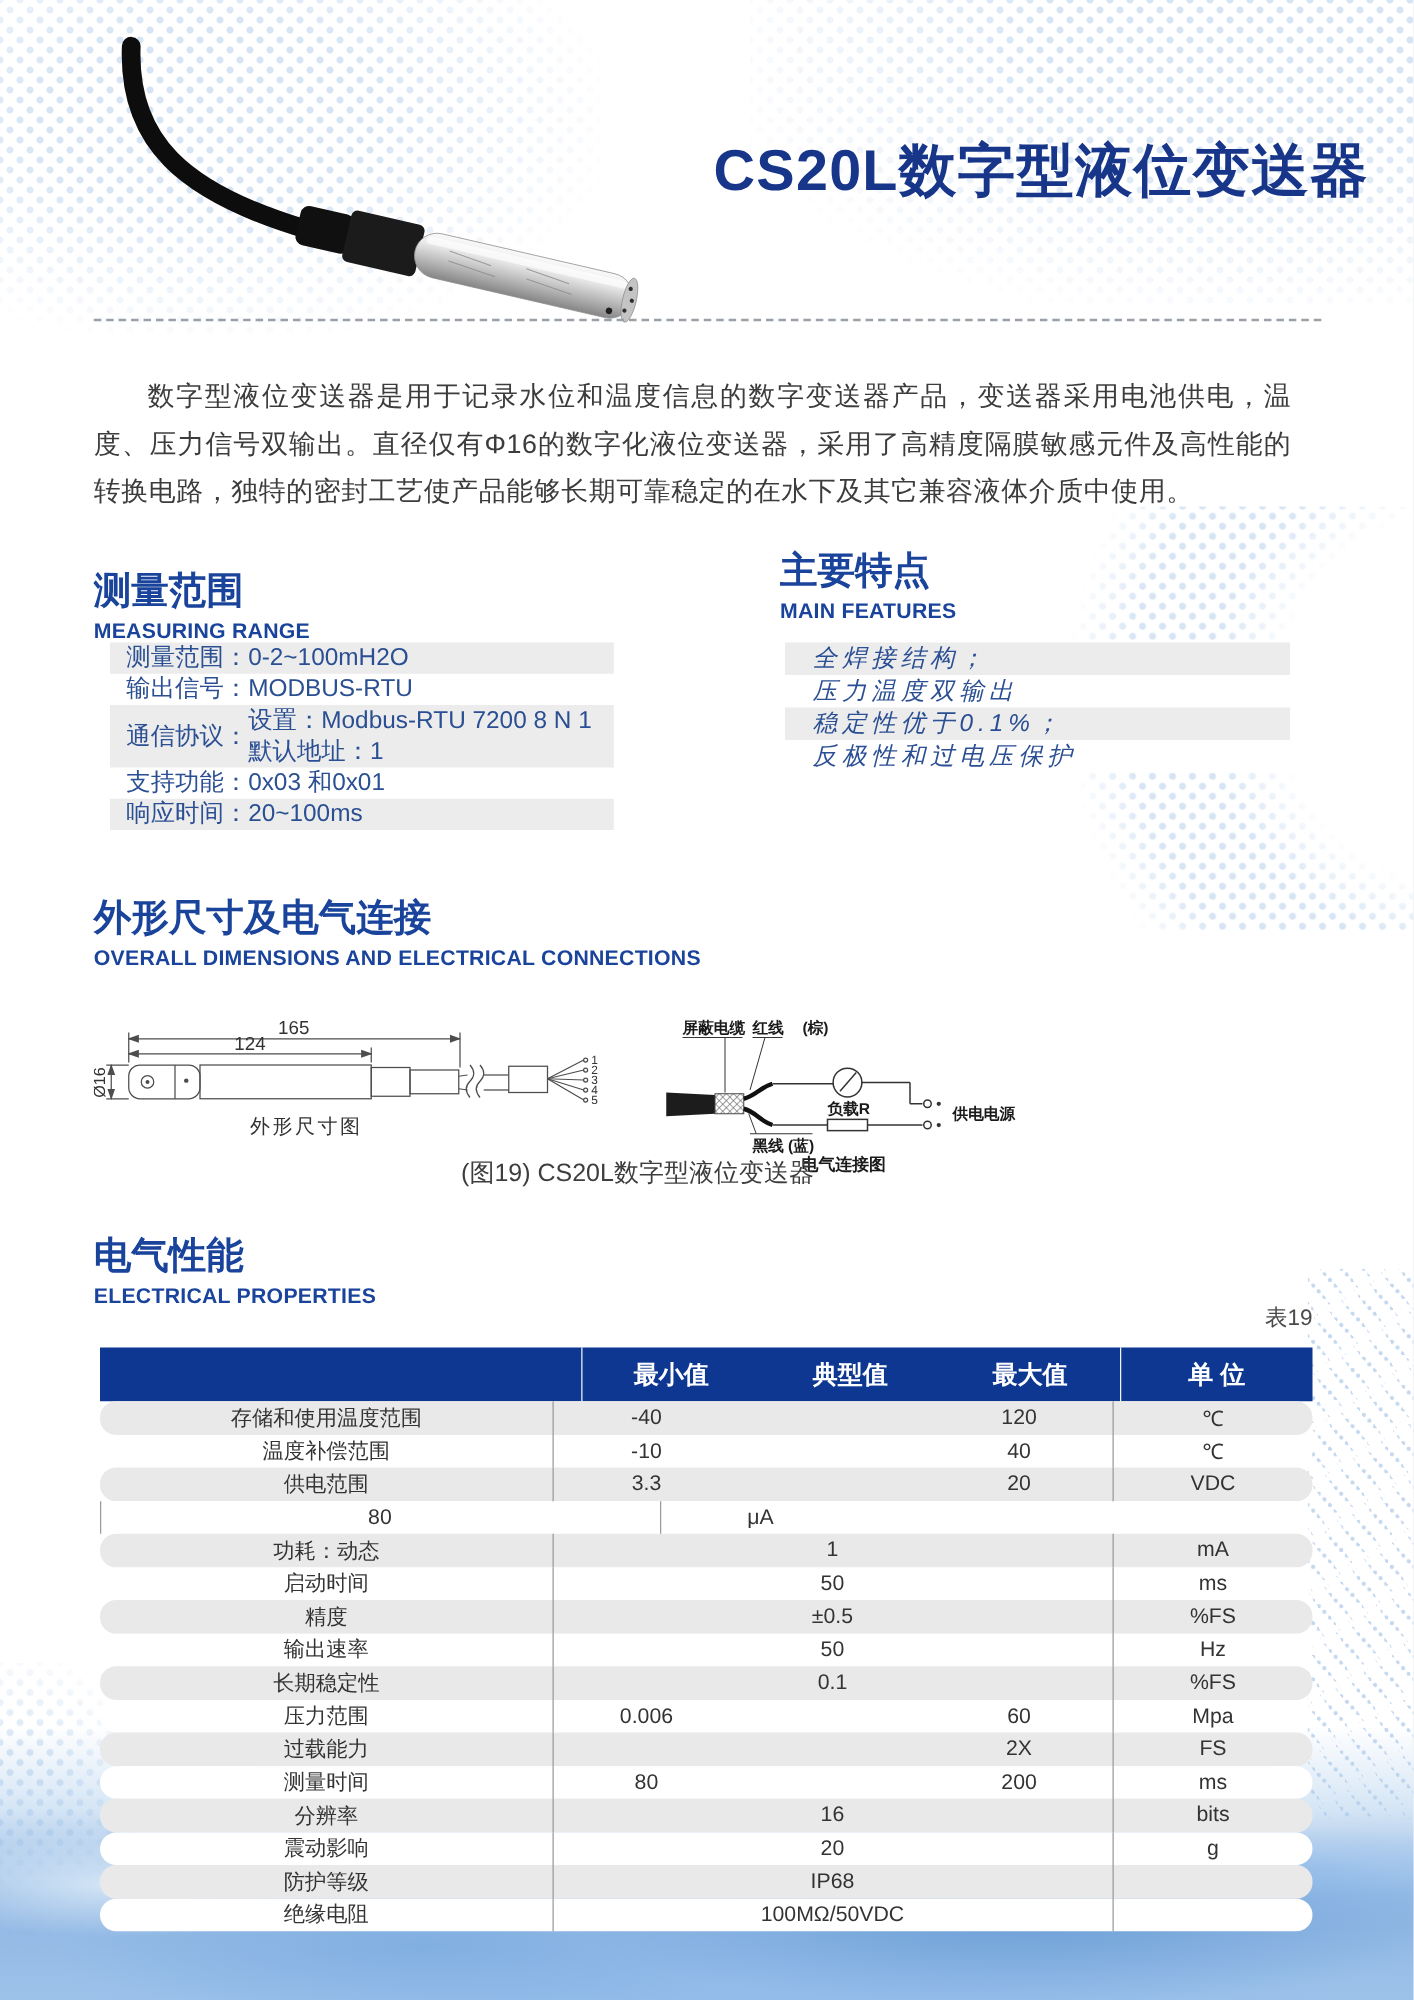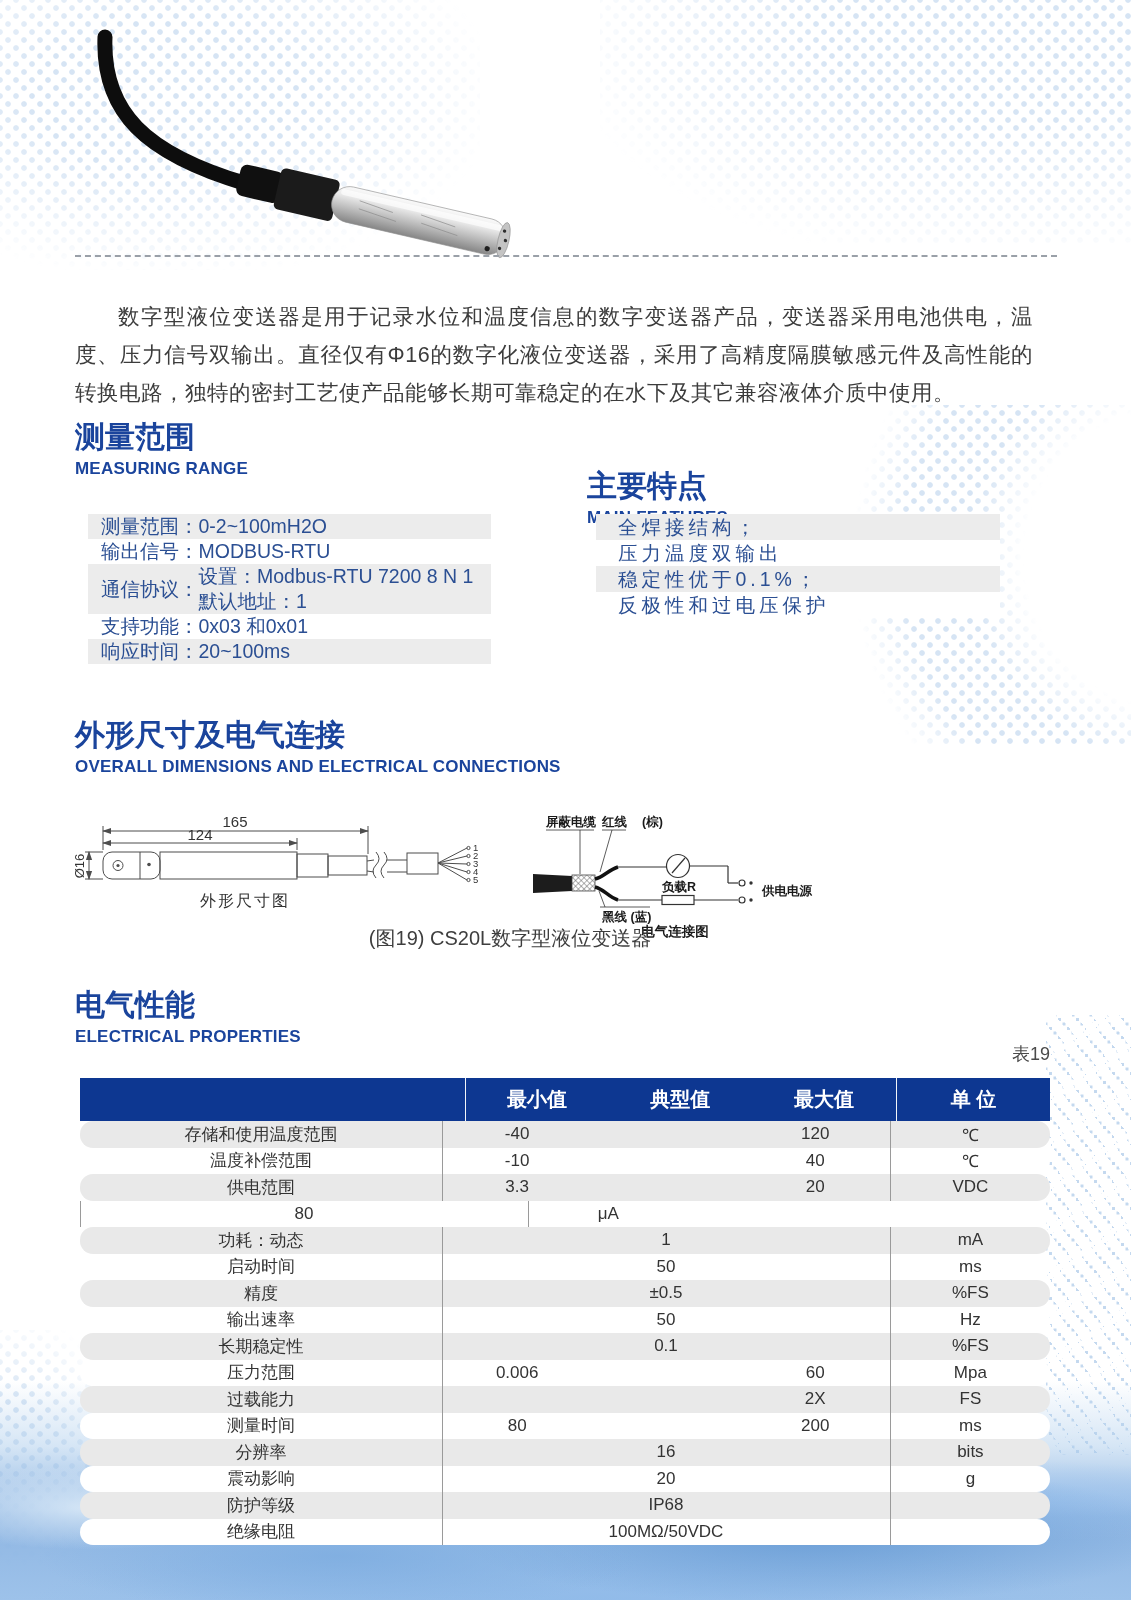--- a/index.html
+++ b/index.html
@@ -137,26 +137,27 @@
         <line x1="370" y1="182" x2="408" y2="186"></line>
       </g>
       <ellipse cx="454" cy="180" rx="5.5" ry="18" fill="#c4c4c4" stroke="#8f8f8f" stroke-width="0.6"></ellipse>
       <circle cx="453" cy="171" r="1.7" fill="#2e2e2e"></circle>
       <circle cx="456" cy="180" r="1.7" fill="#2e2e2e"></circle>
       <circle cx="452" cy="189" r="1.7" fill="#2e2e2e"></circle>
       <circle cx="440" cy="192" r="2.6" fill="#1f1f1f"></circle>
     </g>
   </svg>
 
+  <div class="doc-title">CS20L数字型液位变送器</div>
 
   <div class="dashed-divider"></div>
 
   <div class="intro">数字型液位变送器是用于记录水位和温度信息的数字变送器产品，变送器采用电池供电，温度、压力信号双输出。直径仅有Φ16的数字化液位变送器，采用了高精度隔膜敏感元件及高性能的转换电路，独特的密封工艺使产品能够长期可靠稳定的在水下及其它兼容液体介质中使用。</div>
 
-  <div class="sec" style="left:75px; top:420px;">
+  <div class="sec" style="left:75px; top:456px;">
     <div class="sec-zh">测量范围</div>
     <div class="sec-en">MEASURING RANGE</div>
   </div>
   <div class="spec-box" style="left:88px; top:514px; width:403px;">
     <div class="spec-row">
         <div class="spec-label">测量范围：</div>
         <div class="spec-values">
           <div>0-2~100mH2O</div>
 
         </div>
@@ -184,25 +185,25 @@
       </div>
       <div class="spec-row">
         <div class="spec-label">响应时间：</div>
         <div class="spec-values">
           <div>20~100ms</div>
 
         </div>
       </div>
   </div>
 
-  <div class="sec" style="left:587px; top:440px;margin-top:29px;">
+  <div class="sec" style="left:624px; top:440px;">
     <div class="sec-zh">主要特点</div>
     <div class="sec-en">MAIN FEATURES</div>
   </div>
-  <div class="spec-box" style="left:596px; top:514px; width:404px;">
+  <div class="spec-box" style="left:628px; top:514px; width:404px;font-style:italic;">
     <div class="feat-row">
         <span>全焊接结构；</span>
       </div>
       <div class="feat-row">
         <span>压力温度双输出</span>
       </div>
       <div class="feat-row">
         <span>稳定性优于0.1%；</span>
       </div>
       <div class="feat-row">

